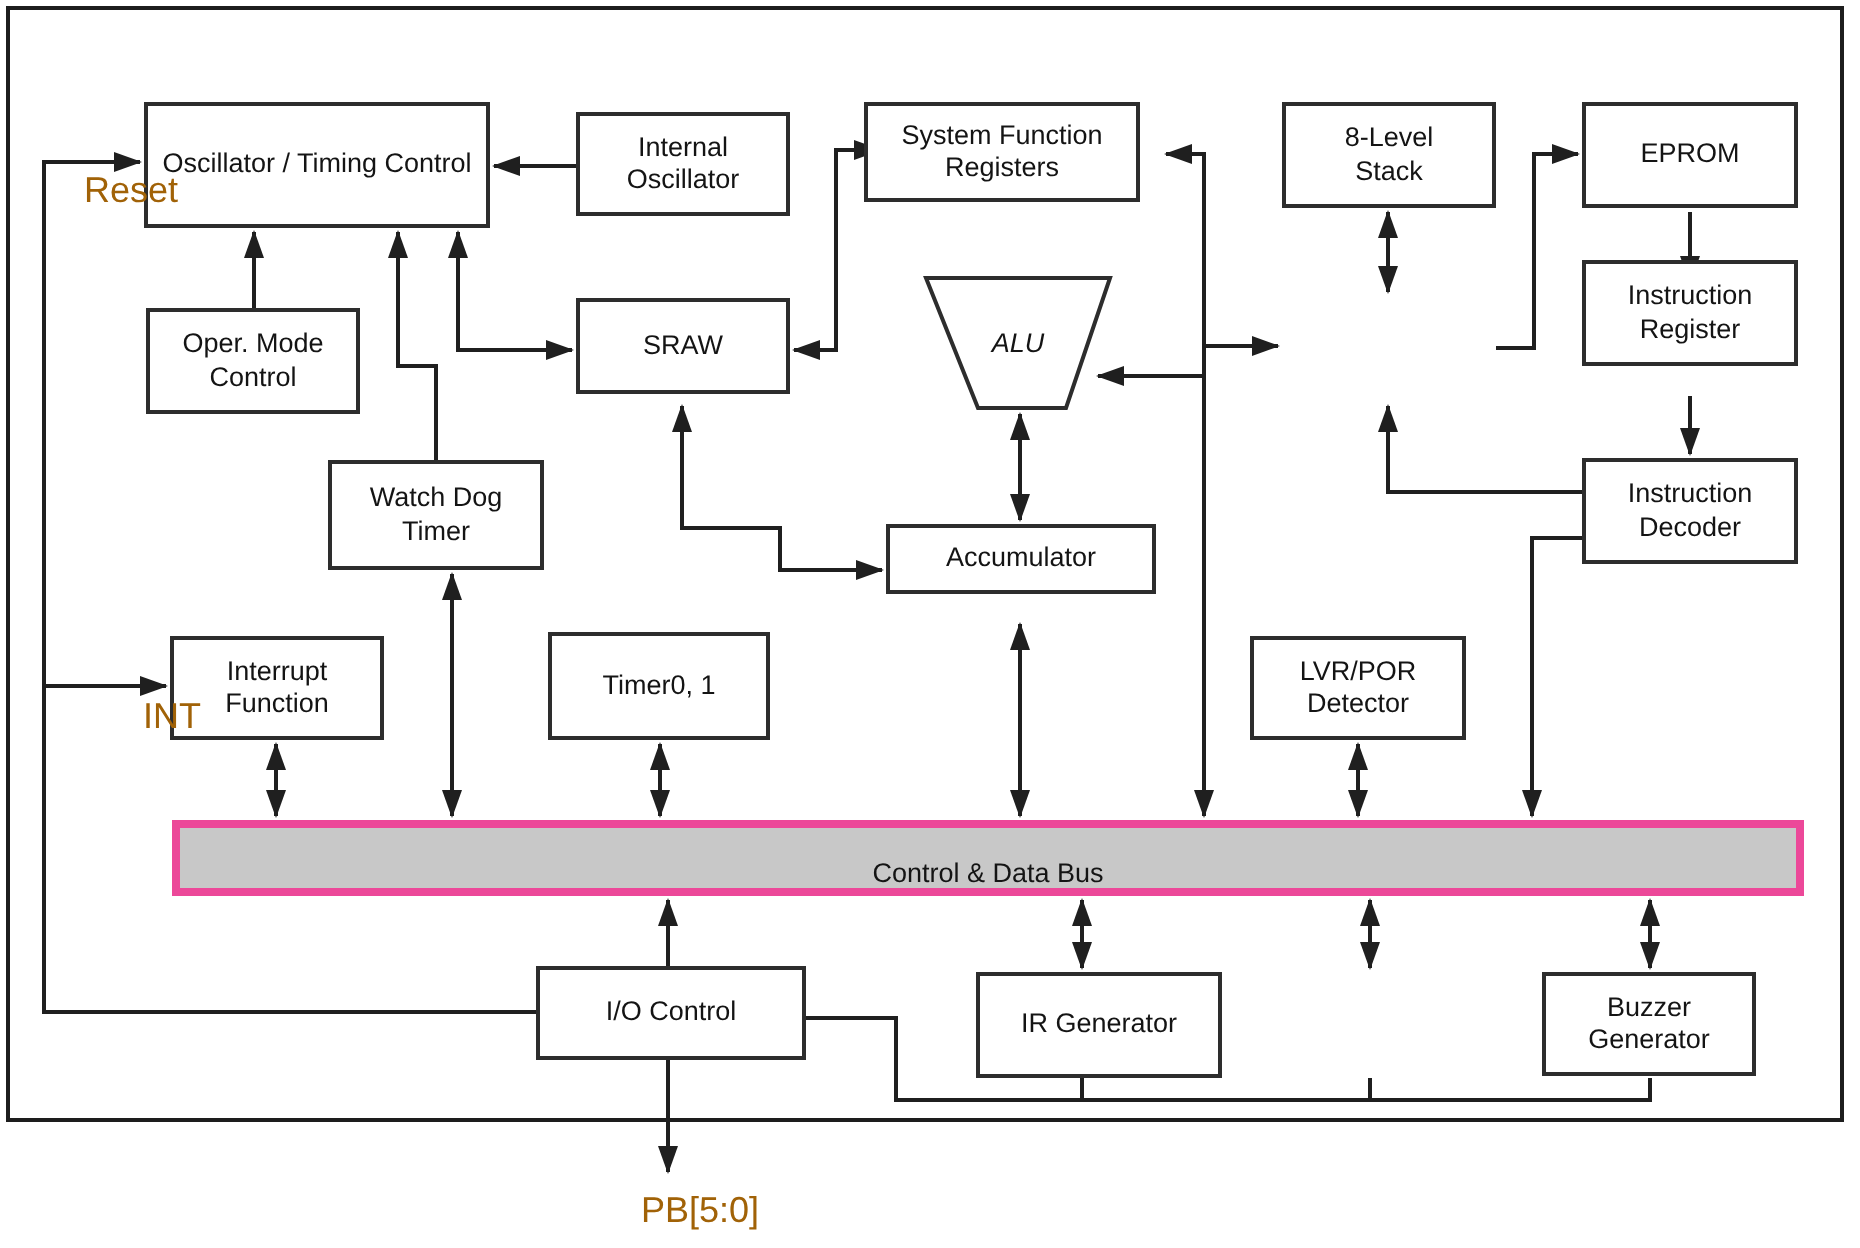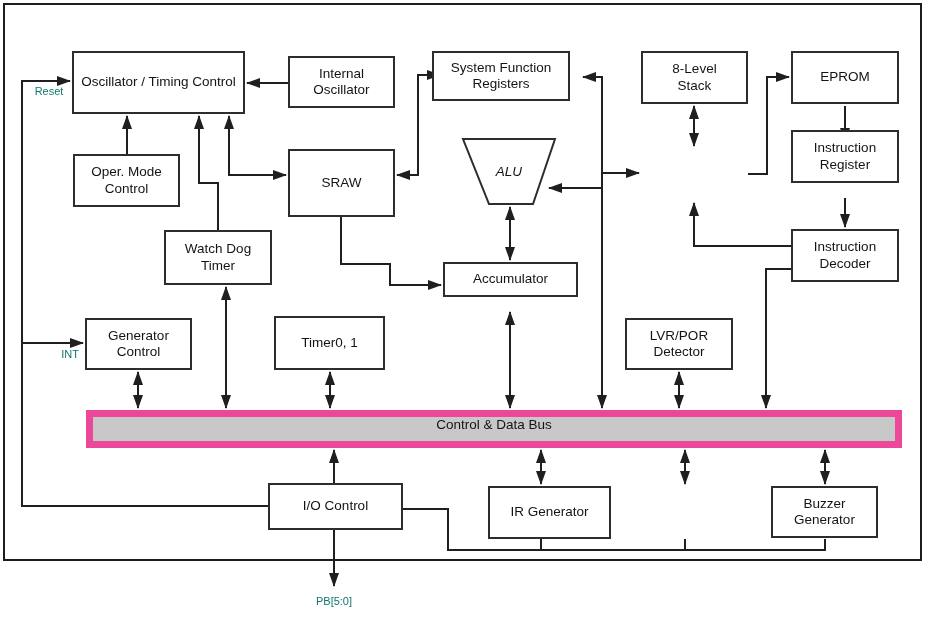--- a/index.html
+++ b/index.html
@@ -8,27 +8,27 @@
   #frame{position:absolute;left:3px;top:3px;width:919px;height:558px;
          border:2px solid #1d1d1d;box-sizing:border-box;}
   svg.wires{position:absolute;left:0;top:0;width:930px;height:624px;}
   .box{position:absolute;background:#ffffff;border:2px solid #2d2d2d;box-sizing:border-box;
        display:flex;align-items:center;justify-content:center;text-align:center;
        font-size:13.5px;line-height:1.22;color:#141414;}
   .box span{display:inline-block;}
   .narrow span{max-width:72px;}
   .narrow80 span{max-width:82px;}
   .bus{position:absolute;left:86px;top:410px;width:816px;height:38px;
-       background:#c8c8c8;border:7px solid #ec4899;box-sizing:border-box;
-       display:flex;align-items:flex-start;justify-content:center;
+       background:#c8c8c8;border:4px solid #ec4899;box-sizing:border-box;
+       display:flex;align-items:flex-end;justify-content:center;
        font-size:13.5px;color:#141414;}
   .alu-label{position:absolute;left:463px;top:139px;width:92px;height:65px;
        display:flex;align-items:center;justify-content:center;
        font-size:13.5px;color:#141414;font-style:italic;}
-  .plabel{position:absolute;font-size:11px;color:#0f766e;text-align:center;}
+  .plabel{position:absolute;font-size:18px;color:#a16207;text-align:center;margin-left:16px;}
 </style>
 </head>
 <body>
 
 <div id="stage">
 
   <div id="frame"></div>
 
   <svg class="wires" viewBox="0 0 930 624" xmlns="http://www.w3.org/2000/svg">
     <defs>
@@ -85,37 +85,37 @@
     </div>
   <div class="box narrow" style="left:641px;top:51px;width:107px;height:53px">
     <span>8-Level Stack</span>
     </div>
   <div class="box" style="left:791px;top:51px;width:108px;height:53px">
     <span>EPROM</span>
     </div>
   <div class="box" style="left:73px;top:154px;width:107px;height:53px">
     <span>Oper. Mode Control</span>
     </div>
-  <div class="box" style="left:288px;top:149px;width:107px;height:68px">
+  <div class="box" style="left:288px;top:149px;width:107px;height:48px">
     <span>SRAW</span>
     </div>
   <div class="box" style="left:791px;top:130px;width:108px;height:53px">
     <span>Instruction Register</span>
     </div>
   <div class="box narrow80" style="left:164px;top:230px;width:108px;height:55px">
     <span>Watch Dog Timer</span>
     </div>
   <div class="box" style="left:443px;top:262px;width:135px;height:35px">
     <span>Accumulator</span>
     </div>
   <div class="box" style="left:791px;top:229px;width:108px;height:53px">
     <span>Instruction Decoder</span>
     </div>
   <div class="box narrow" style="left:85px;top:318px;width:107px;height:52px">
-    <span>Generator Control</span>
+    <span>Interrupt Function</span>
     </div>
   <div class="box" style="left:274px;top:316px;width:111px;height:54px">
     <span>Timer0, 1</span>
     </div>
   <div class="box" style="left:625px;top:318px;width:108px;height:52px">
     <span>LVR/POR Detector</span>
     </div>
   <div class="box" style="left:268px;top:483px;width:135px;height:47px">
     <span>I/O Control</span>
     </div>

